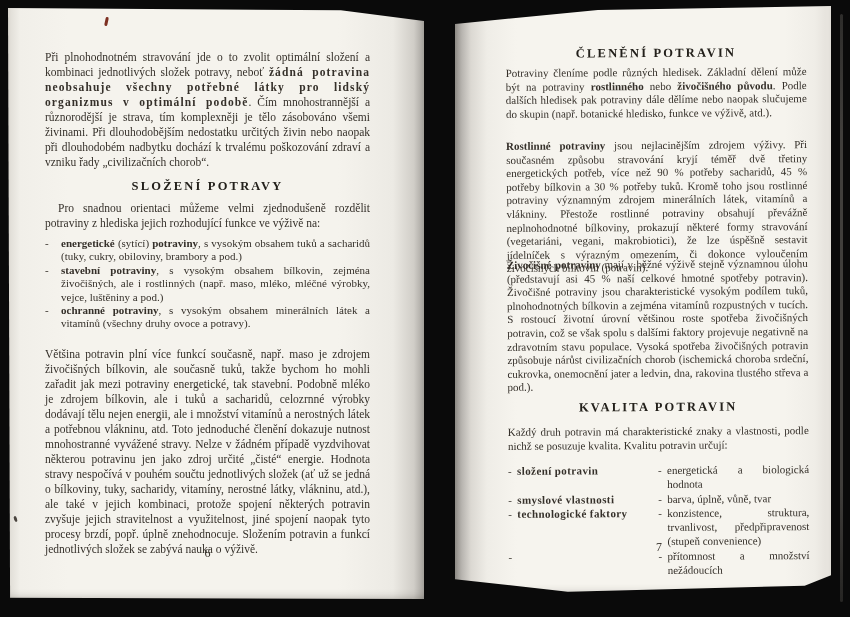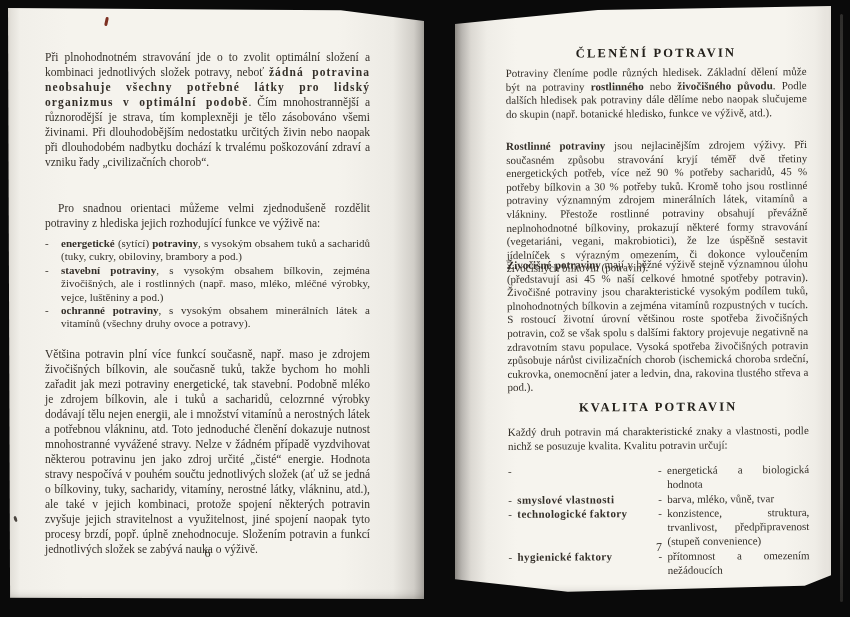--- a/index.html
+++ b/index.html
@@ -65,20 +65,21 @@
 <body>
 
 <div class="scene">
 
   <div class="page left">
     <span class="ink"></span>
     <span class="speck"></span>
     <div class="col">
       <p class="blk para" style="top:42px"><span>Při plnohodnotném stravování jde o to zvolit optimální složení a kombinaci jednotlivých složek potravy, neboť </span><span class="b em">žádná potravina neobsahuje všechny potřebné látky pro lidský organizmus v optimální podobě</span><span>. Čím mnohostrannější a různorodější je strava, tím komplexněji je tělo zásobováno všemi živinami. Při dlouhodobějším nedostatku určitých živin nebo naopak při dlouhodobém nadbytku dochází k trvalému poškozování zdraví a vzniku řady „civilizačních chorob“.</span></p>
 
+      <h2 class="blk" style="top:171px">SLOŽENÍ POTRAVY</h2>
 
       <p class="blk para ind" style="top:193px">Pro snadnou orientaci můžeme velmi zjednodušeně rozdělit potraviny z hlediska jejich rozhodující funkce ve výživě na:</p>
 
       <div class="blk list" style="top:229px">
         <div class="li">
           <span class="dash">-</span>
           <span class="lt"><span class="b">energetické</span><span> (sytící) </span><span class="b">potraviny</span><span>, s vysokým obsahem tuků a sacharidů (tuky, cukry, obiloviny, brambory a pod.)</span></span>
         </div>
         <div class="li">
           <span class="dash">-</span>
@@ -107,54 +108,54 @@
       <p class="blk para" style="top:252px"><span class="b">Živočišné potraviny</span><span> mají v běžné výživě stejně významnou úlohu (představují asi 45 % naší celkové hmotné spotřeby potravin). Živočišné potraviny jsou charakteristické vysokým podílem tuků, plnohodnotných bílkovin a zejména vitamínů rozpustných v tucích. S rostoucí životní úrovní většinou roste spotřeba živočišných potravin, což se však spolu s dalšími faktory projevuje negativně na zdravotním stavu populace. Vysoká spotřeba živočišných potravin způsobuje nárůst civilizačních chorob (ischemická choroba srdeční, cukrovka, onemocnění jater a ledvin, dna, rakovina tlustého střeva a pod.).</span></p>
 
       <h2 class="blk" style="top:394px">KVALITA POTRAVIN</h2>
 
       <p class="blk para" style="top:419px">Každý druh potravin má charakteristické znaky a vlastnosti, podle nichž se posuzuje kvalita. Kvalitu potravin určují:</p>
 
       <div class="blk qlist" style="top:458px">
         <div class="qrow">
           <div class="qterm">
             <span class="dash">-</span>
+            <span>složení potravin</span>
           </div>
           <div class="qdesc">
             <span class="dash">-</span>
             <span class="qd">energetická a biologická hodnota</span>
           </div>
         </div>
         <div class="qrow">
           <div class="qterm">
             <span class="dash">-</span>
             <span>smyslové vlastnosti</span>
           </div>
           <div class="qdesc">
             <span class="dash">-</span>
-            <span class="qd">barva, mléko, vůně, tvar</span>
+            <span class="qd">barva, úplně, vůně, tvar</span>
           </div>
         </div>
         <div class="qrow">
           <div class="qterm">
             <span class="dash">-</span>
             <span>technologické faktory</span>
           </div>
           <div class="qdesc">
             <span class="dash">-</span>
             <span class="qd">konzistence, struktura, trvanlivost, předpřipravenost (stupeň convenience)</span>
           </div>
         </div>
         <div class="qrow">
           <div class="qterm">
             <span class="dash">-</span>
-            <span>hygienické faktory</span>
           </div>
           <div class="qdesc">
             <span class="dash">-</span>
-            <span class="qd">přítomnost a omezením nežádoucích</span>
+            <span class="qd">přítomnost a množství nežádoucích</span>
           </div>
         </div>
       </div>
 
       <div class="pnum" style="top:534px">7</div>
     </div>
   </div>
 
   <div class="cover-line"></div>
 </div>

